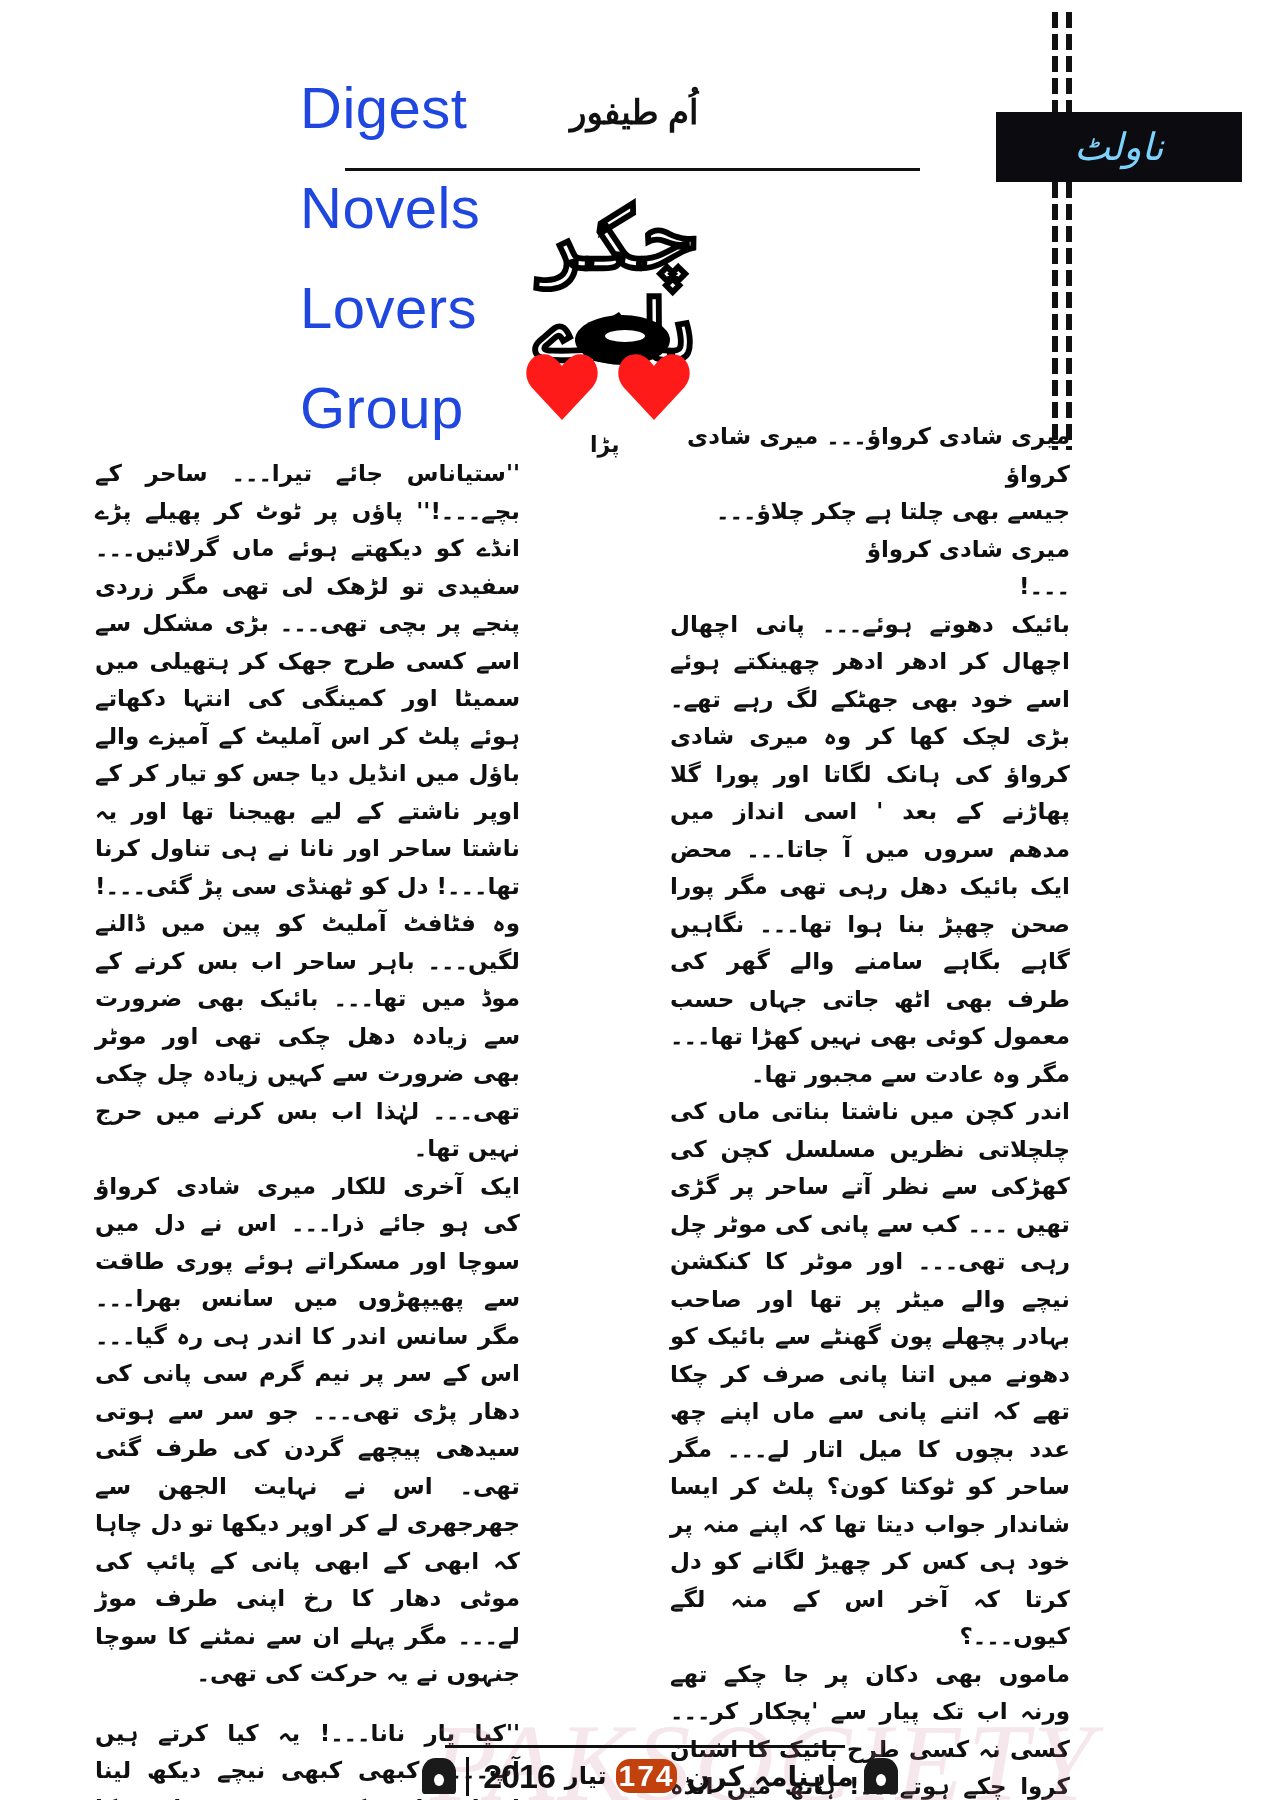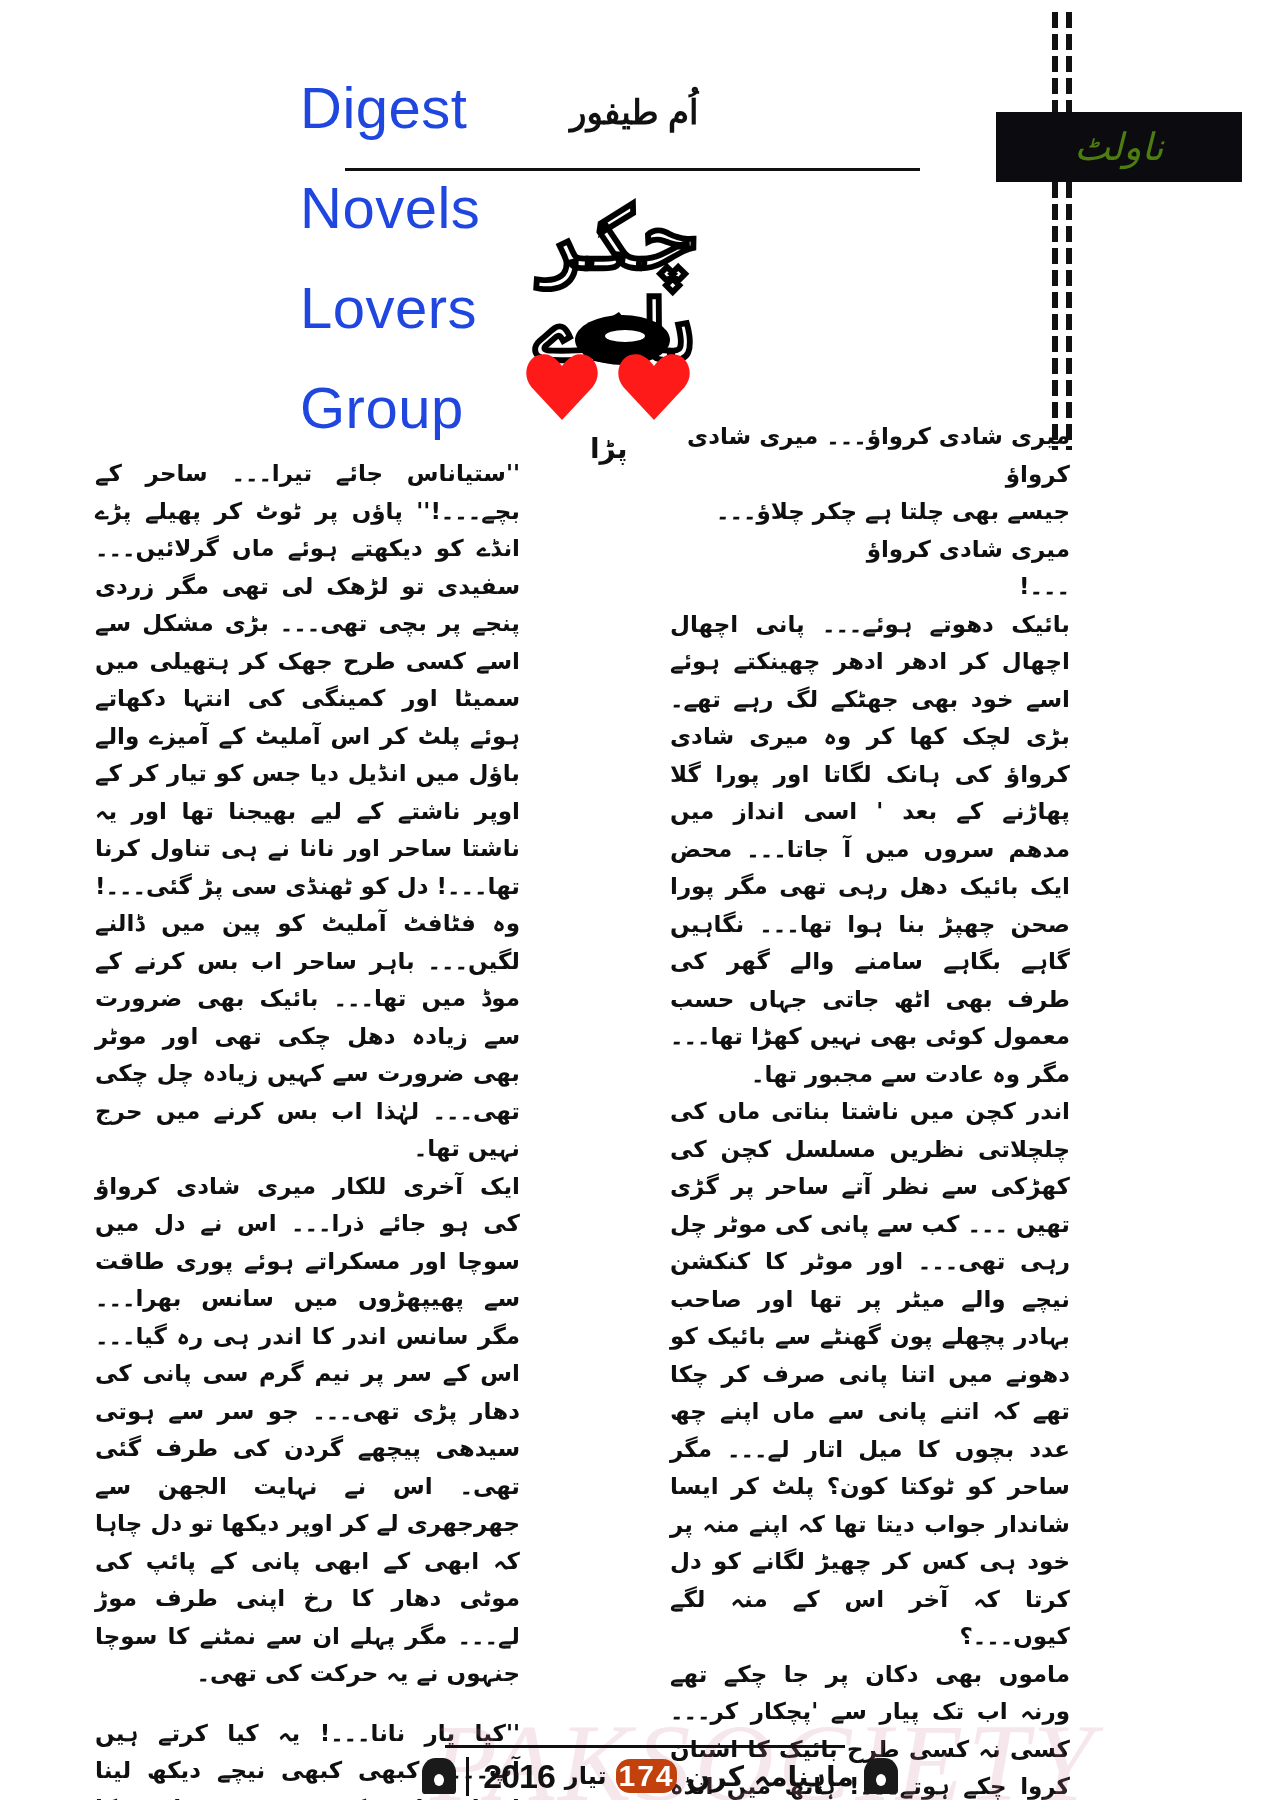--- a/index.html
+++ b/index.html
@@ -13,40 +13,40 @@
                font-size: 58px; line-height: 100px; letter-spacing: 0.5px; }
   .watermark div { height: 100px; }
 
   
   .author { position: absolute; left: 570px; top: 92px; font-size: 34px; font-weight: bold;
             direction: rtl; font-family: Liberation Sans, sans-serif; }
   .title-rule { position: absolute; left: 345px; top: 168px; width: 575px; height: 3px; background: #111; }
 
   
   .badge { position: absolute; left: 996px; top: 112px; width: 246px; height: 70px; background: #0b0b10;
-           color: #4d7c0f; font-size: 38px; display: flex; align-items: center; justify-content: center;
+           color: #7dd3fc; font-size: 38px; display: flex; align-items: center; justify-content: center;
            direction: rtl; font-family: "DejaVu Serif", serif; font-style: italic; }
   .badge-dash { position: absolute; width: 6px; background: repeating-linear-gradient(#111 0 16px, transparent 16px 22px); }
   .title-text { position: absolute; left: 500px; top: 190px; width: 230px; text-align: center;
                 font-size: 92px; font-weight: bold; direction: rtl; color: #fff;
                 -webkit-text-stroke: 3px #000; font-family: "DejaVu Serif", serif; line-height: 1; }
   .title-blob { position: absolute; left: 575px; top: 315px; width: 95px; height: 50px; background: #000; border-radius: 50%; }
   .title-blob-hole { position: absolute; left: 605px; top: 330px; width: 40px; height: 12px; background: #fff; border-radius: 50%; }
 
   .heart { position: absolute; width: 76px; height: 68px; }
   .heart svg { width: 100%; height: 100%; }
 
   
   .col { position: absolute; direction: rtl; text-align: justify; text-align-last: right;
          font-family: "DejaVu Sans", sans-serif; font-weight: bold; font-size: 23px; line-height: 37.5px; color: #101010; }
   .col p { margin: 0; }
   .col .gap { height: 22px; }
   .col-right { left: 670px; top: 418px; width: 400px; }
   .col-left { left: 95px; top: 455px; width: 425px; }
-  .col-left-top { position: absolute; left: 590px; top: 432px; font-size: 28px; font-weight: bold; direction: rtl; }
+  .col-left-top { position: absolute; left: 590px; top: 432px; font-size: 22px; font-weight: bold; direction: rtl; }
 
   
   .footer-line { position: absolute; left: 445px; top: 1745px; width: 400px; height: 3px; background: #111; }
   .footer { position: absolute; left: 420px; top: 1752px; width: 480px; height: 48px; display: flex; align-items: center;
             justify-content: center; gap: 10px; font-weight: bold; }
   .footer-ornament { width: 34px; height: 36px; background: #1a1a1a; border-radius: 40% 40% 10% 10%; position: relative; }
   .footer-ornament::after { content: ""; position: absolute; left: 12px; top: 16px; width: 10px; height: 12px; background: #fff; border-radius: 50%; }
   .footer-year { font-family: "Liberation Sans", sans-serif; font-size: 34px; border-left: 3px solid #111; padding-left: 14px; letter-spacing: -1px; }
   .footer-month { font-size: 24px; direction: rtl; }
   .footer-page { background: #c2410c; color: #fff; border-radius: 14px; padding: 0 2px; font-family: "Liberation Sans", sans-serif; font-size: 30px; letter-spacing: 2px; }

